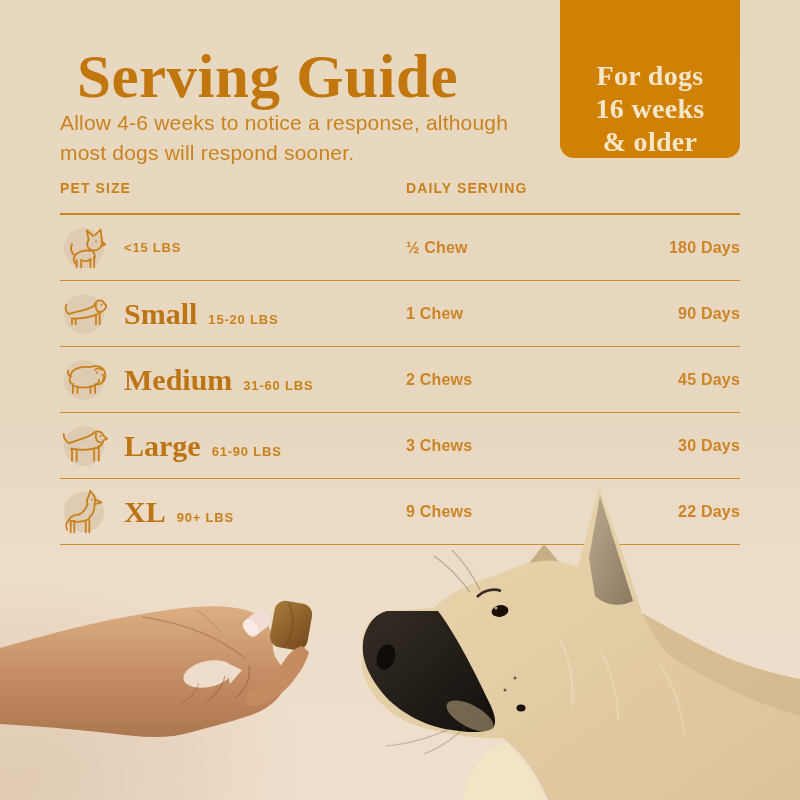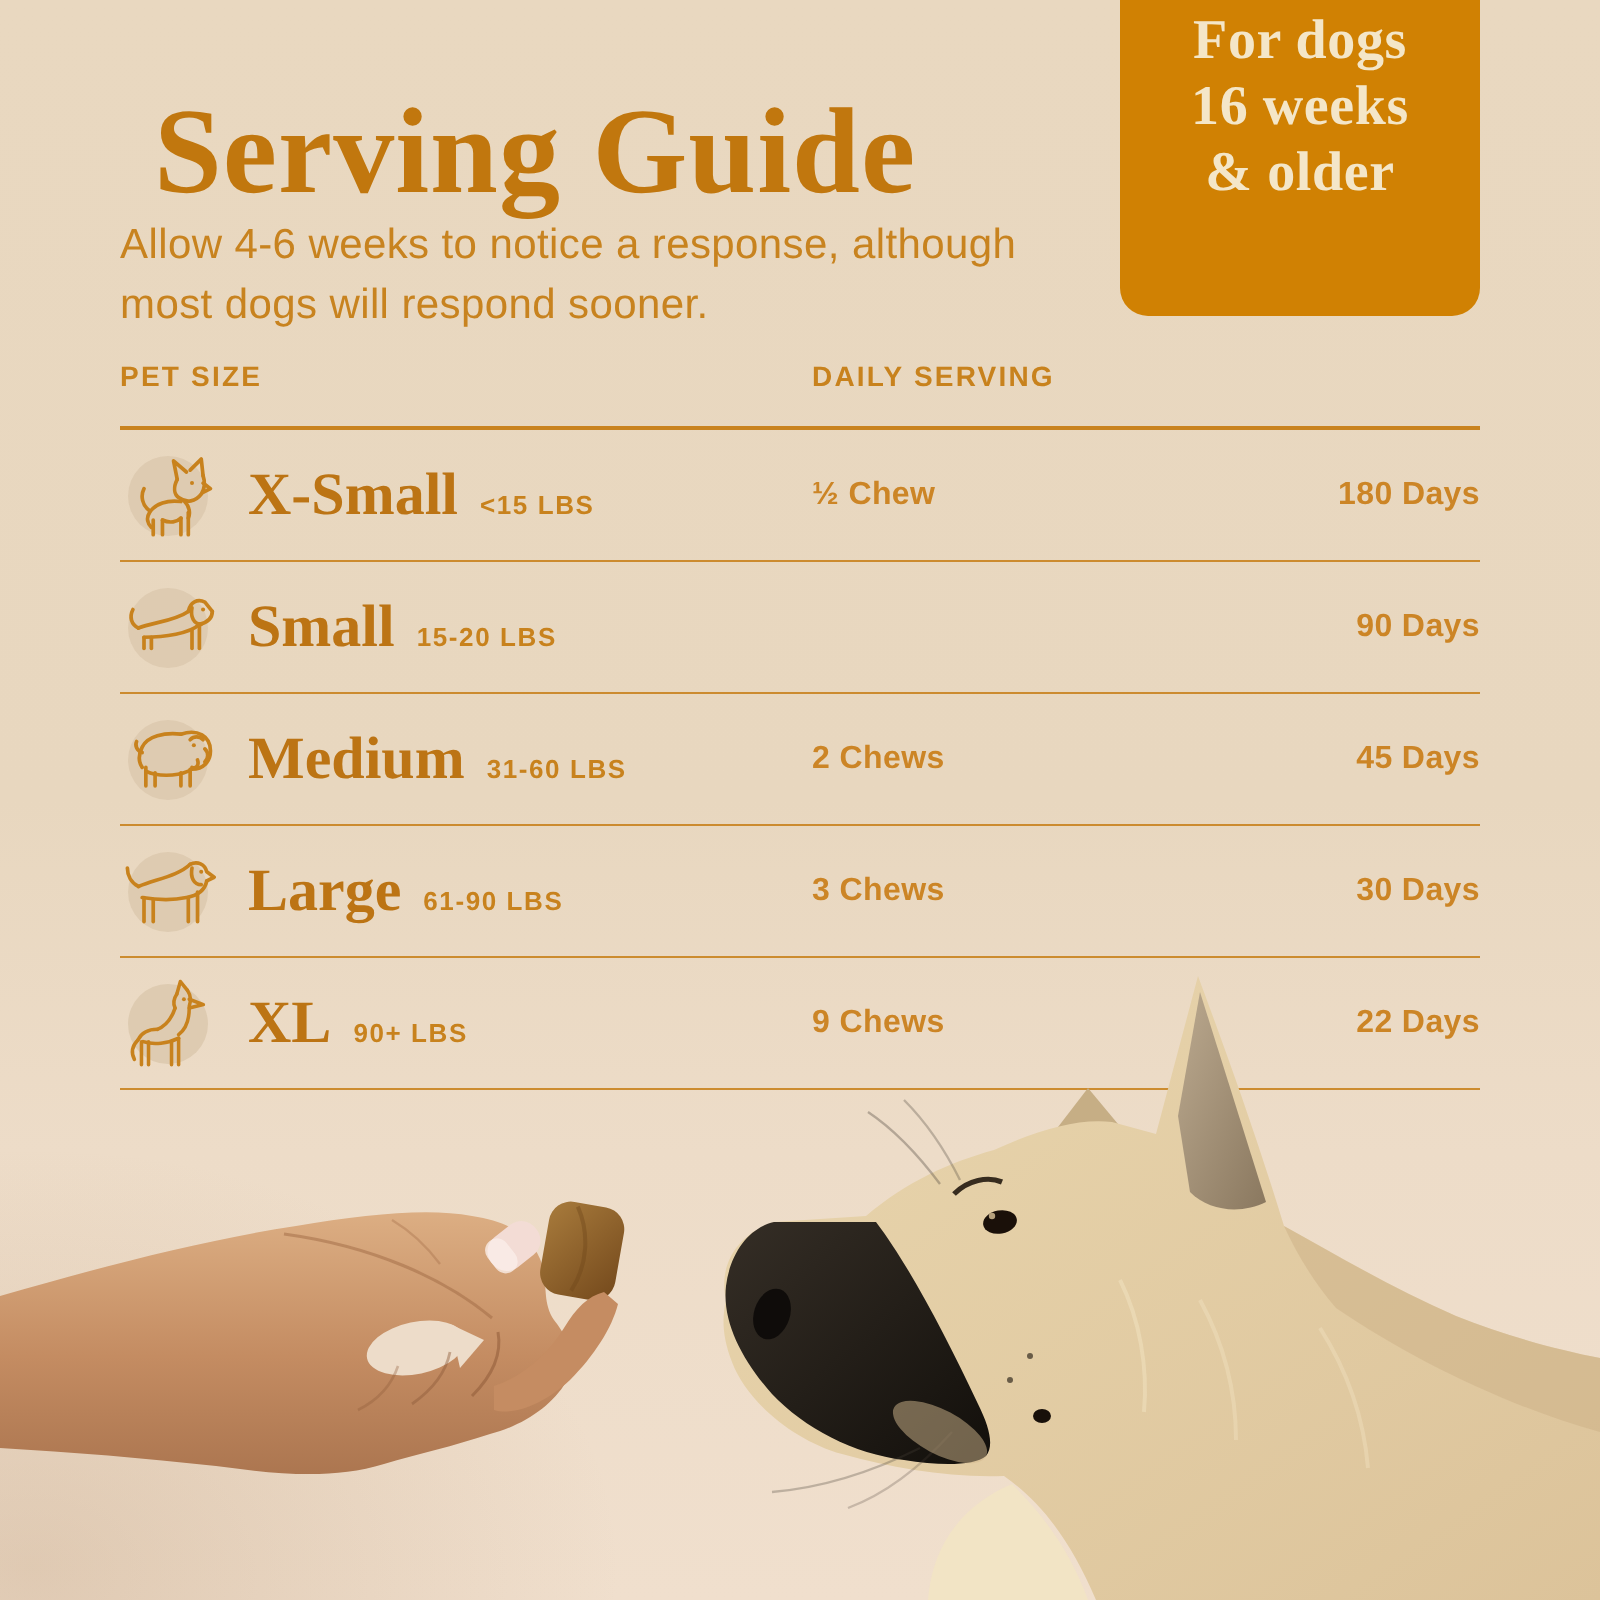--- a/index.html
+++ b/index.html
@@ -10,21 +10,21 @@
   }
   .bg-shade{position:absolute;inset:0;z-index:0;
     background:radial-gradient(420px 300px at 2% 98%, rgba(185,152,118,.30), rgba(185,152,118,0) 70%);}
   .title{position:absolute;left:77px;top:42px;margin:0;z-index:2;
     font-family:"Liberation Serif","DejaVu Serif",serif;font-size:61px;font-weight:700;
     color:#C1770E;letter-spacing:.5px;text-align:right;}
   .subtitle{position:absolute;left:60px;top:108px;margin:0;width:482px;z-index:2;
     font-size:21px;line-height:30px;color:#C8831F;letter-spacing:.2px;}
   .badge{position:absolute;left:560px;top:0;width:180px;height:158px;z-index:2;
     background:#D08103;border-radius:0 0 14px 14px;box-sizing:border-box;
-    display:flex;flex-direction:column;justify-content:flex-start;text-align:center;padding-top:4px;
+    display:flex;flex-direction:column;justify-content:flex-end;text-align:center;padding-top:4px;
     font-family:"Liberation Serif","DejaVu Serif",serif;font-size:28px;font-weight:700;
     color:#F4E6C8;line-height:33px;letter-spacing:.3px;}
   .table{position:absolute;left:60px;top:180px;width:680px;z-index:2;}
   .thead{display:grid;grid-template-columns:346px 1fr auto;height:33px;
     border-bottom:2px solid #C9831F;
     font-size:14px;font-weight:700;letter-spacing:1.1px;color:#C8821D;}
   .thead .h3{text-align:right;}
   .row{display:grid;grid-template-columns:346px 1fr auto;align-items:center;height:65px;
     border-bottom:1.5px solid rgba(201,131,31,.9);}
   .cell.size{display:flex;align-items:center;gap:16px;}
@@ -75,21 +75,20 @@
             <path d="M35,27 C38,30 38,34 37,36"></path>
             <path d="M18,37 L18,45"></path>
               <path d="M23,37 L23,45"></path>
               <path d="M33,36 L33,45"></path>
               <path d="M37,33 L37,45"></path>
             <path d="M23,37 C27,39 31,38 33,36"></path>
             <path d="M16,32 C12,29 11,24 13,20"></path>
           </svg>
         </span>
         <span class="labels">
-          <span class="size-name">X-Small</span>
           <span class="size-weight">&lt;15 LBS</span>
         </span>
       </div>
       <div class="cell serving">½ Chew</div>
       <div class="cell supply">180 Days</div>
     </div>
 
     <div class="row">
       <div class="cell size">
         <span class="iconwrap">
@@ -105,20 +104,21 @@
               <path d="M39,25 L39,35"></path>
               <path d="M43,23 L43,35"></path>
             <path d="M10,24 C6,22 5,18 7,14"></path>
           </svg>
         </span>
         <span class="labels">
           <span class="size-name">Small</span>
           <span class="size-weight">15-20 LBS</span>
         </span>
       </div>
+      <div class="cell serving">1 Chew</div>
       <div class="cell supply">90 Days</div>
     </div>
 
     <div class="row">
       <div class="cell size">
         <span class="iconwrap">
           <svg class="dogicon" viewBox="0 0 52 48">
             <path d="M33,10 C42,7 49,11 49,19 C49,25 45,29 39,29"></path>
             <path d="M38,13 C40,11 43,11 45,13"></path>
             <path d="M46,18 C48,20 48,23 46,25"></path>

